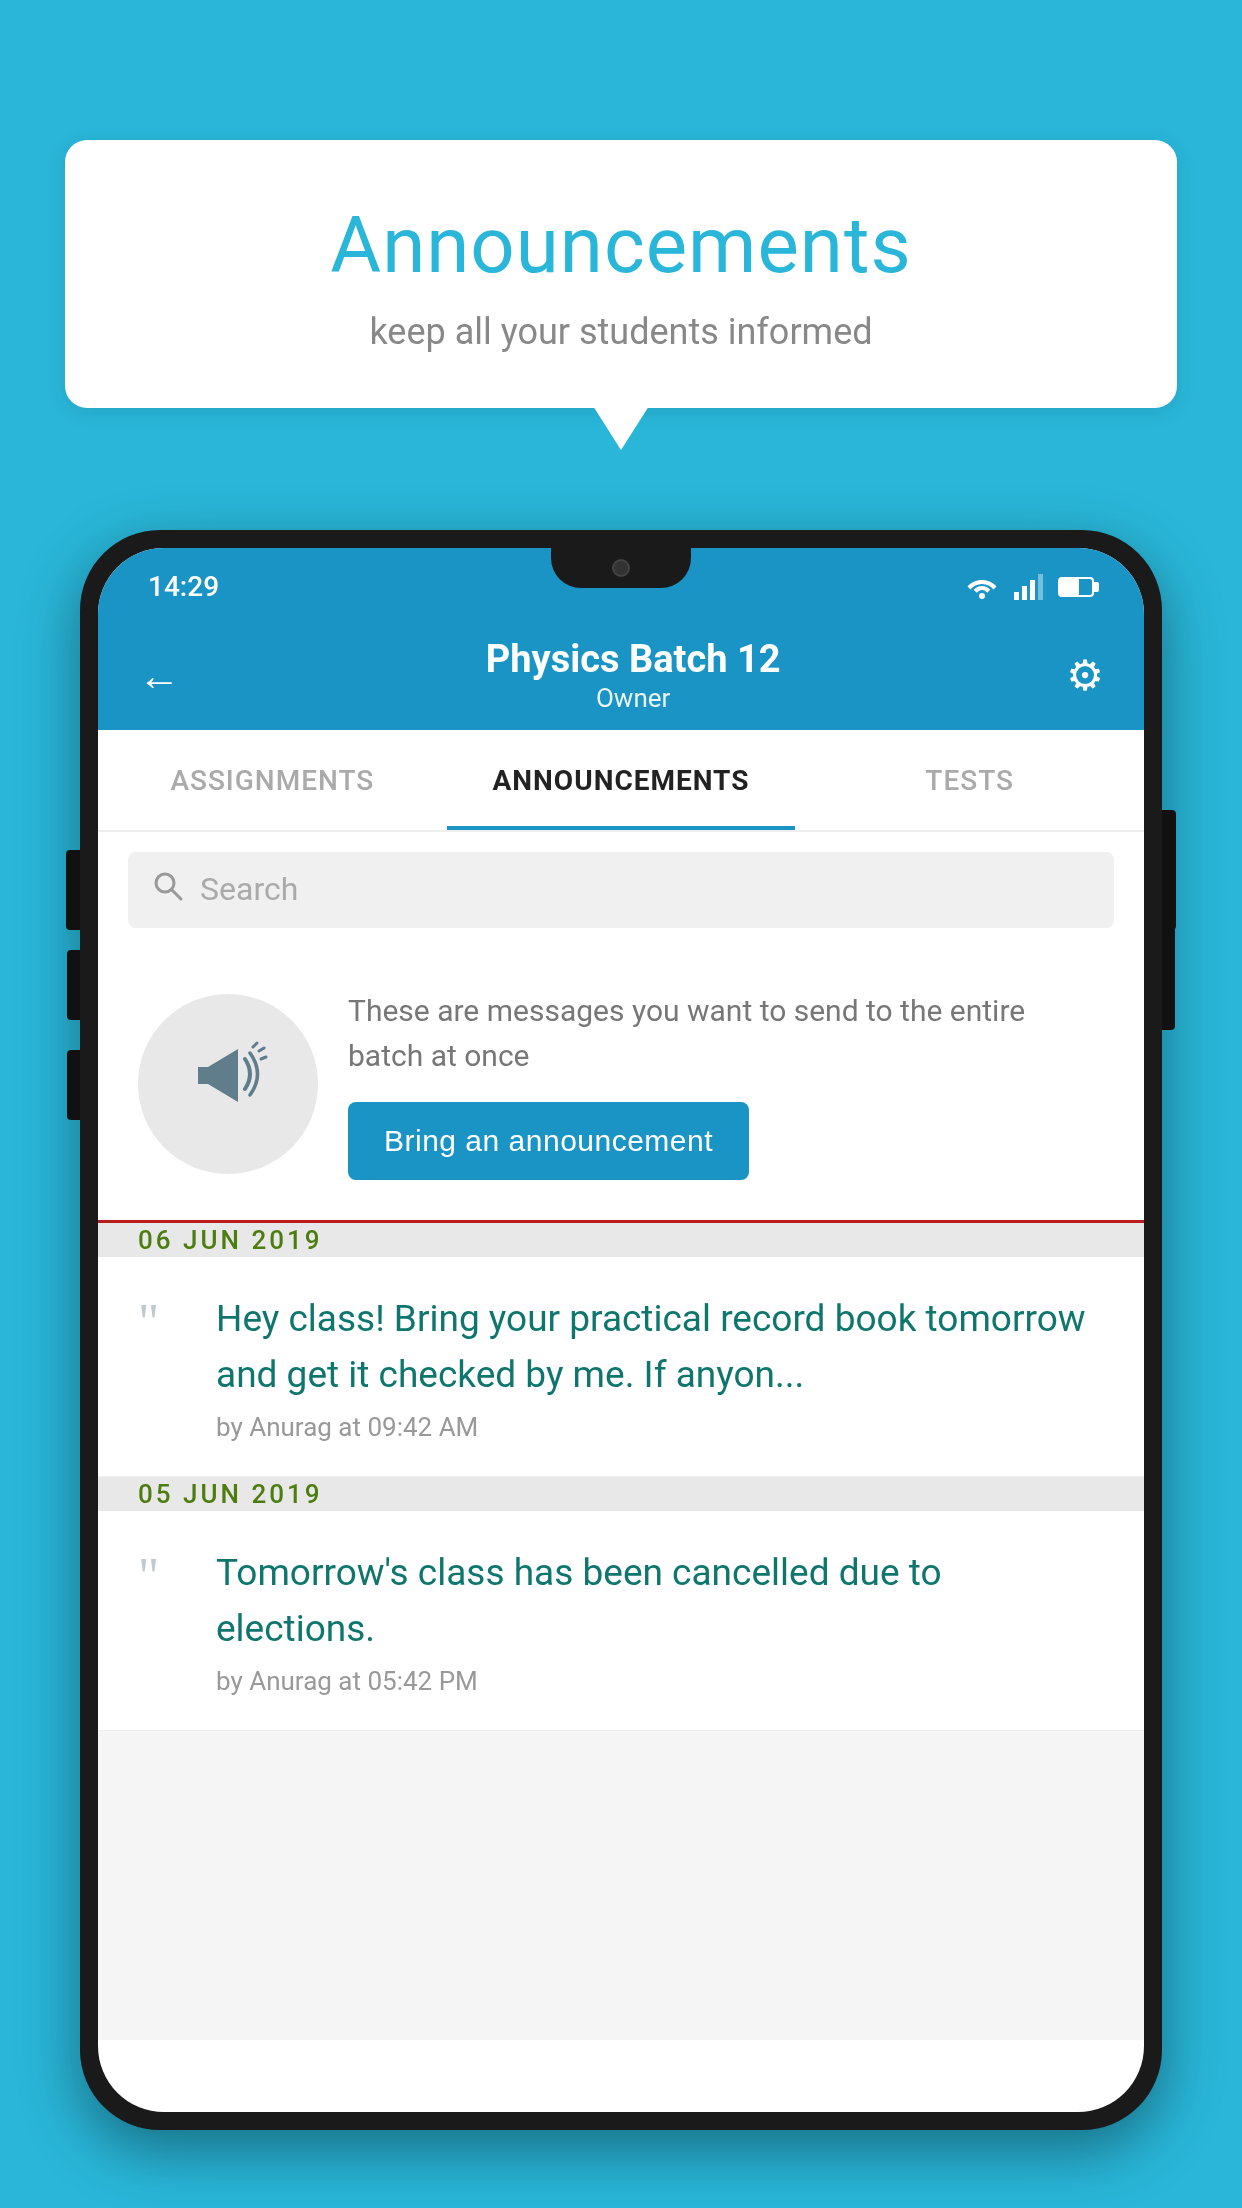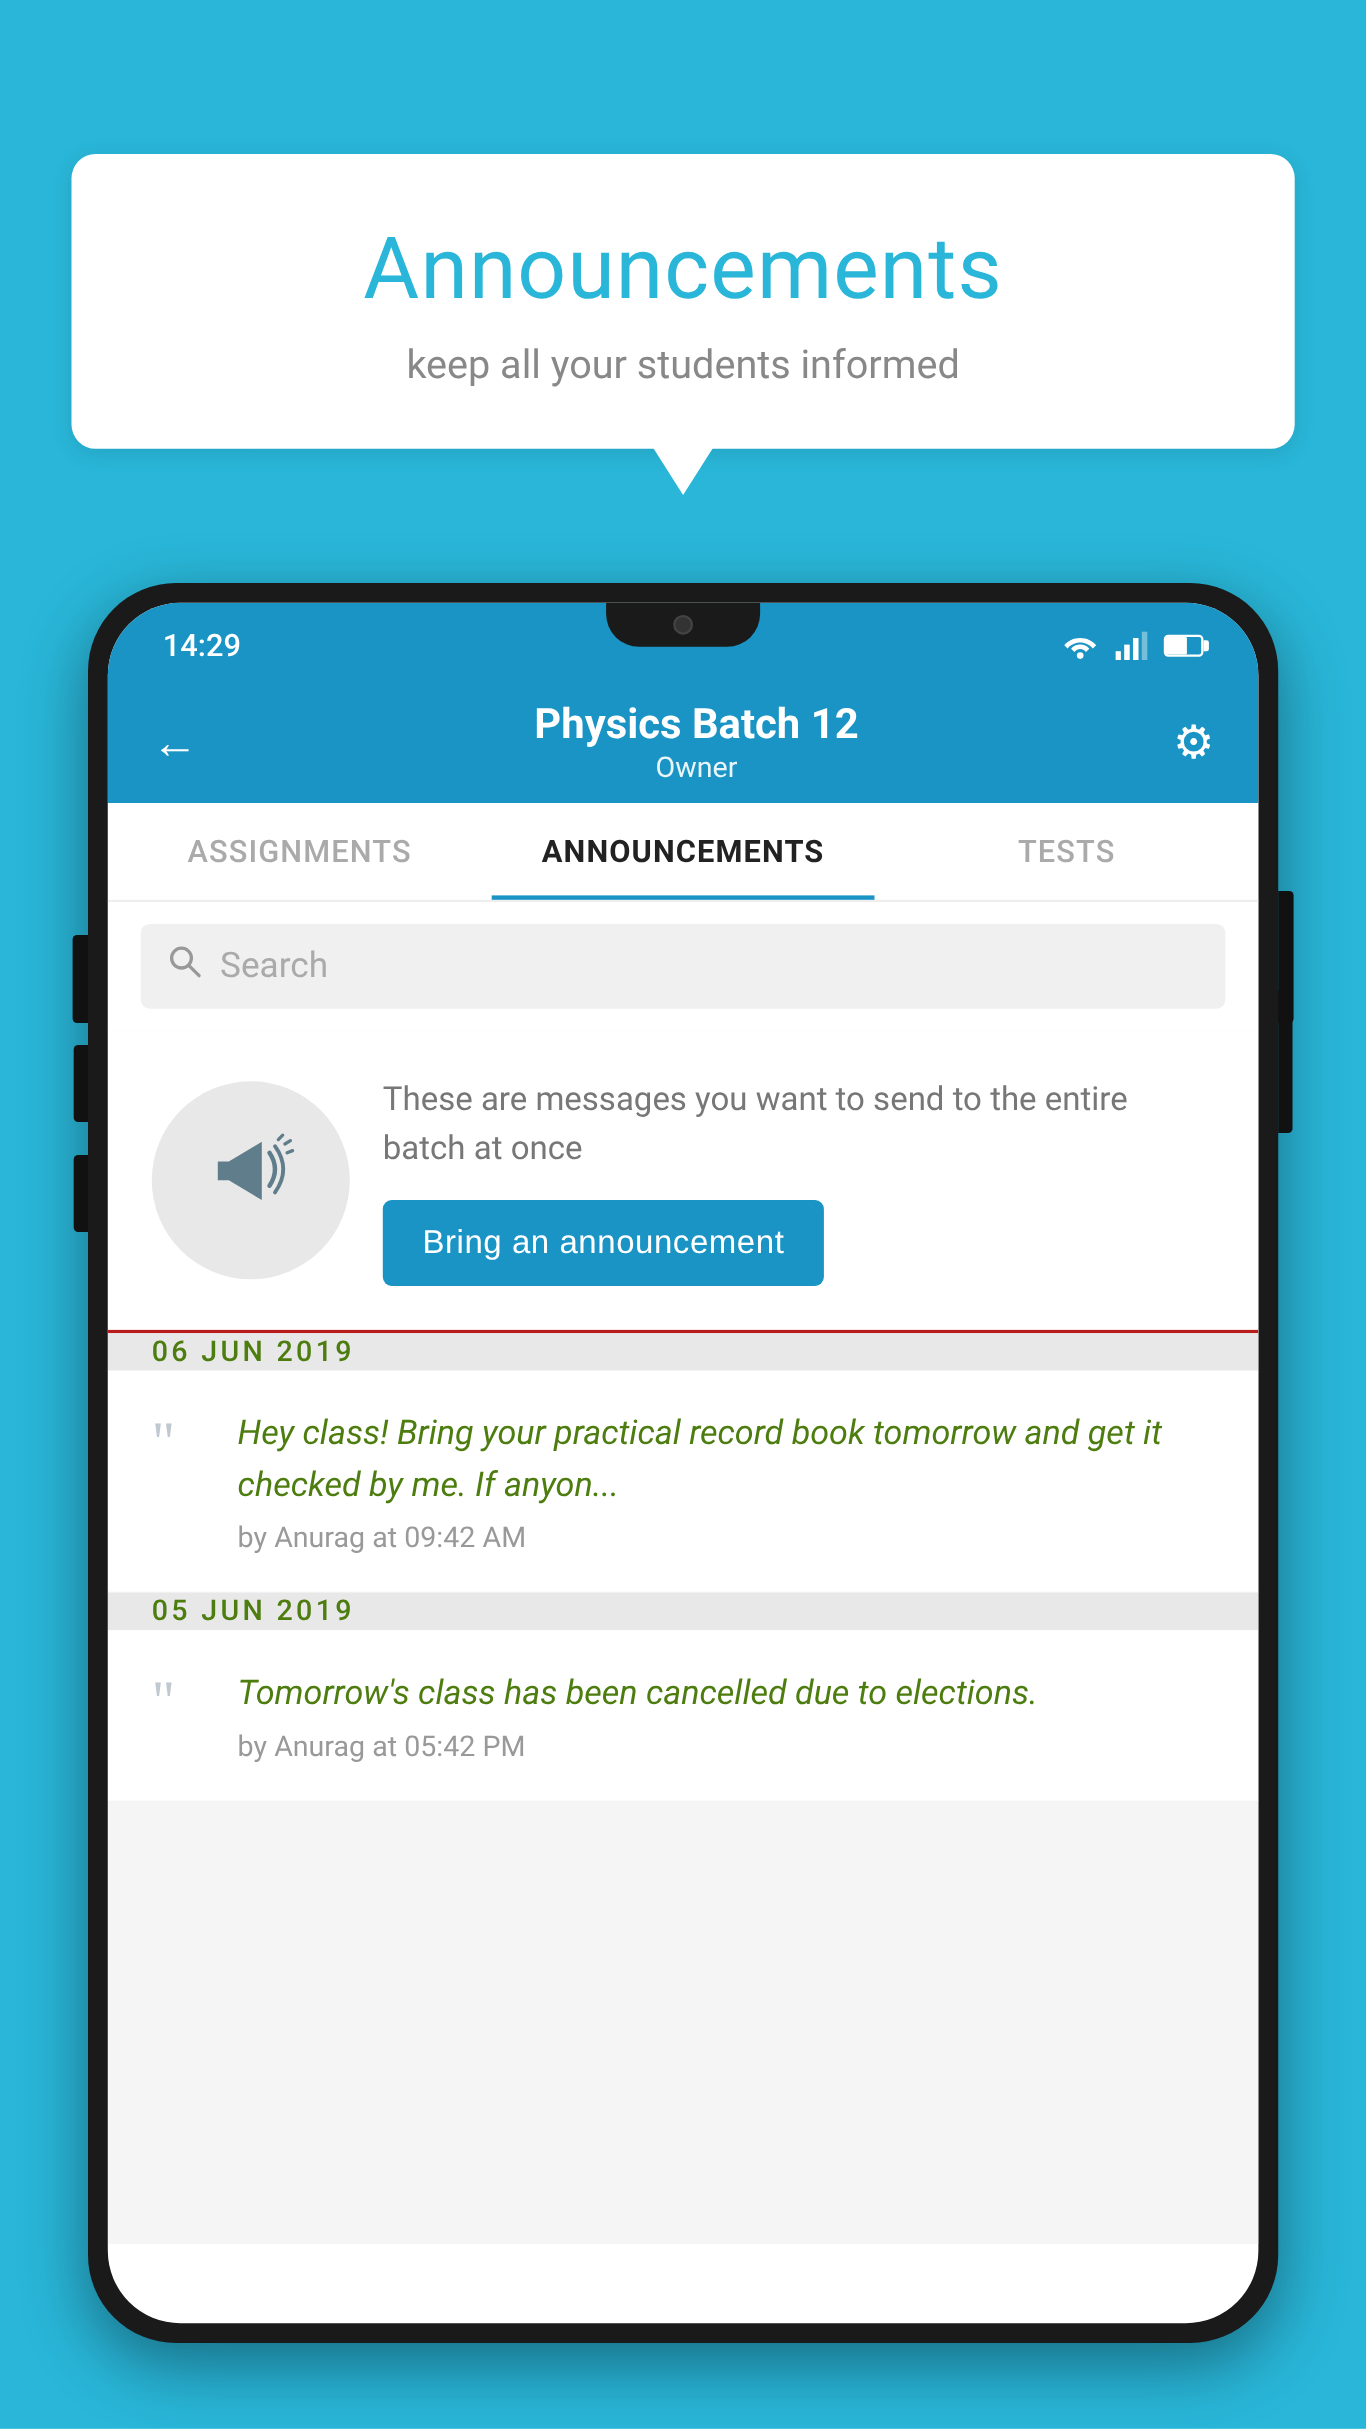--- a/index.html
+++ b/index.html
@@ -221,21 +221,21 @@
       color: white;
       font-size: 42px;
       cursor: pointer;
     }
 
     
     .tabs-bar {
       background: white;
       display: flex;
       border-bottom: 2px solid #eee;
-      height: 90px;
+      height: 102px;
     }
 
     .tab-item {
       flex: 1;
       display: flex;
       align-items: center;
       justify-content: center;
       font-size: 28px;
       font-weight: 500;
       color: #aaa;
@@ -368,24 +368,23 @@
       line-height: 1;
       margin-top: 6px;
       min-width: 50px;
     }
 
     .announcement-content {
       flex: 1;
     }
 
     .announcement-text {
-      color: #4d7c0f;
-      font-size: 31px;
+      color: #0f766e;
+      font-size: 37px;
       line-height: 1.5;
-      font-style: italic;
       margin-bottom: 10px;
     }
 
     .announcement-meta {
       color: #999;
       font-size: 26px;
     }
 
     .phone-content {
       height: calc(100% - 72px);

